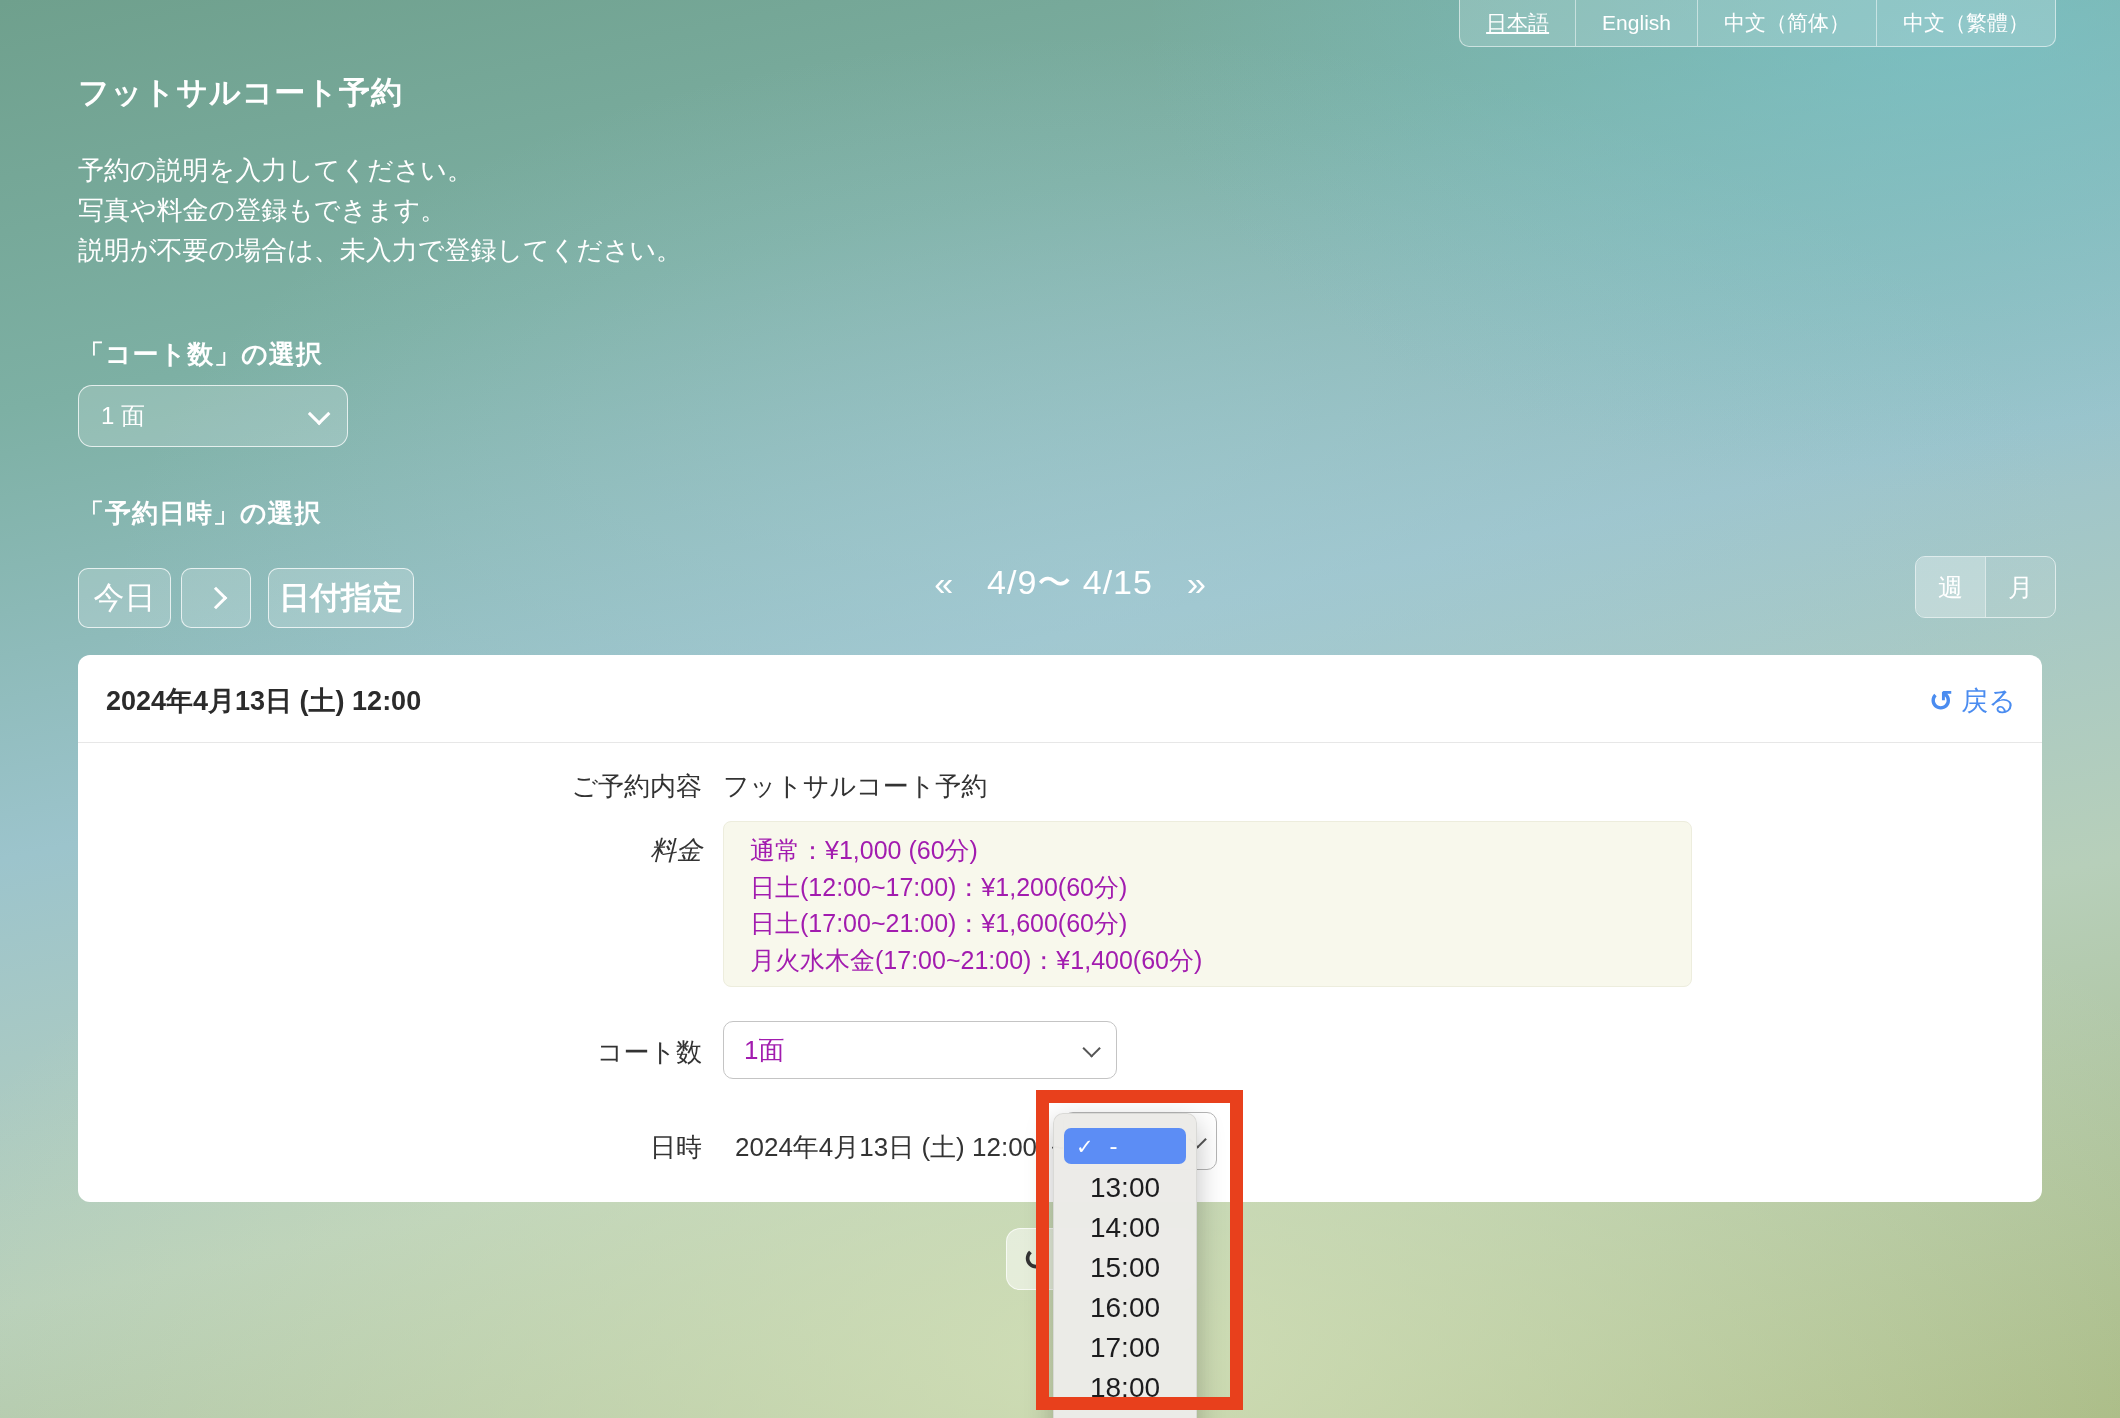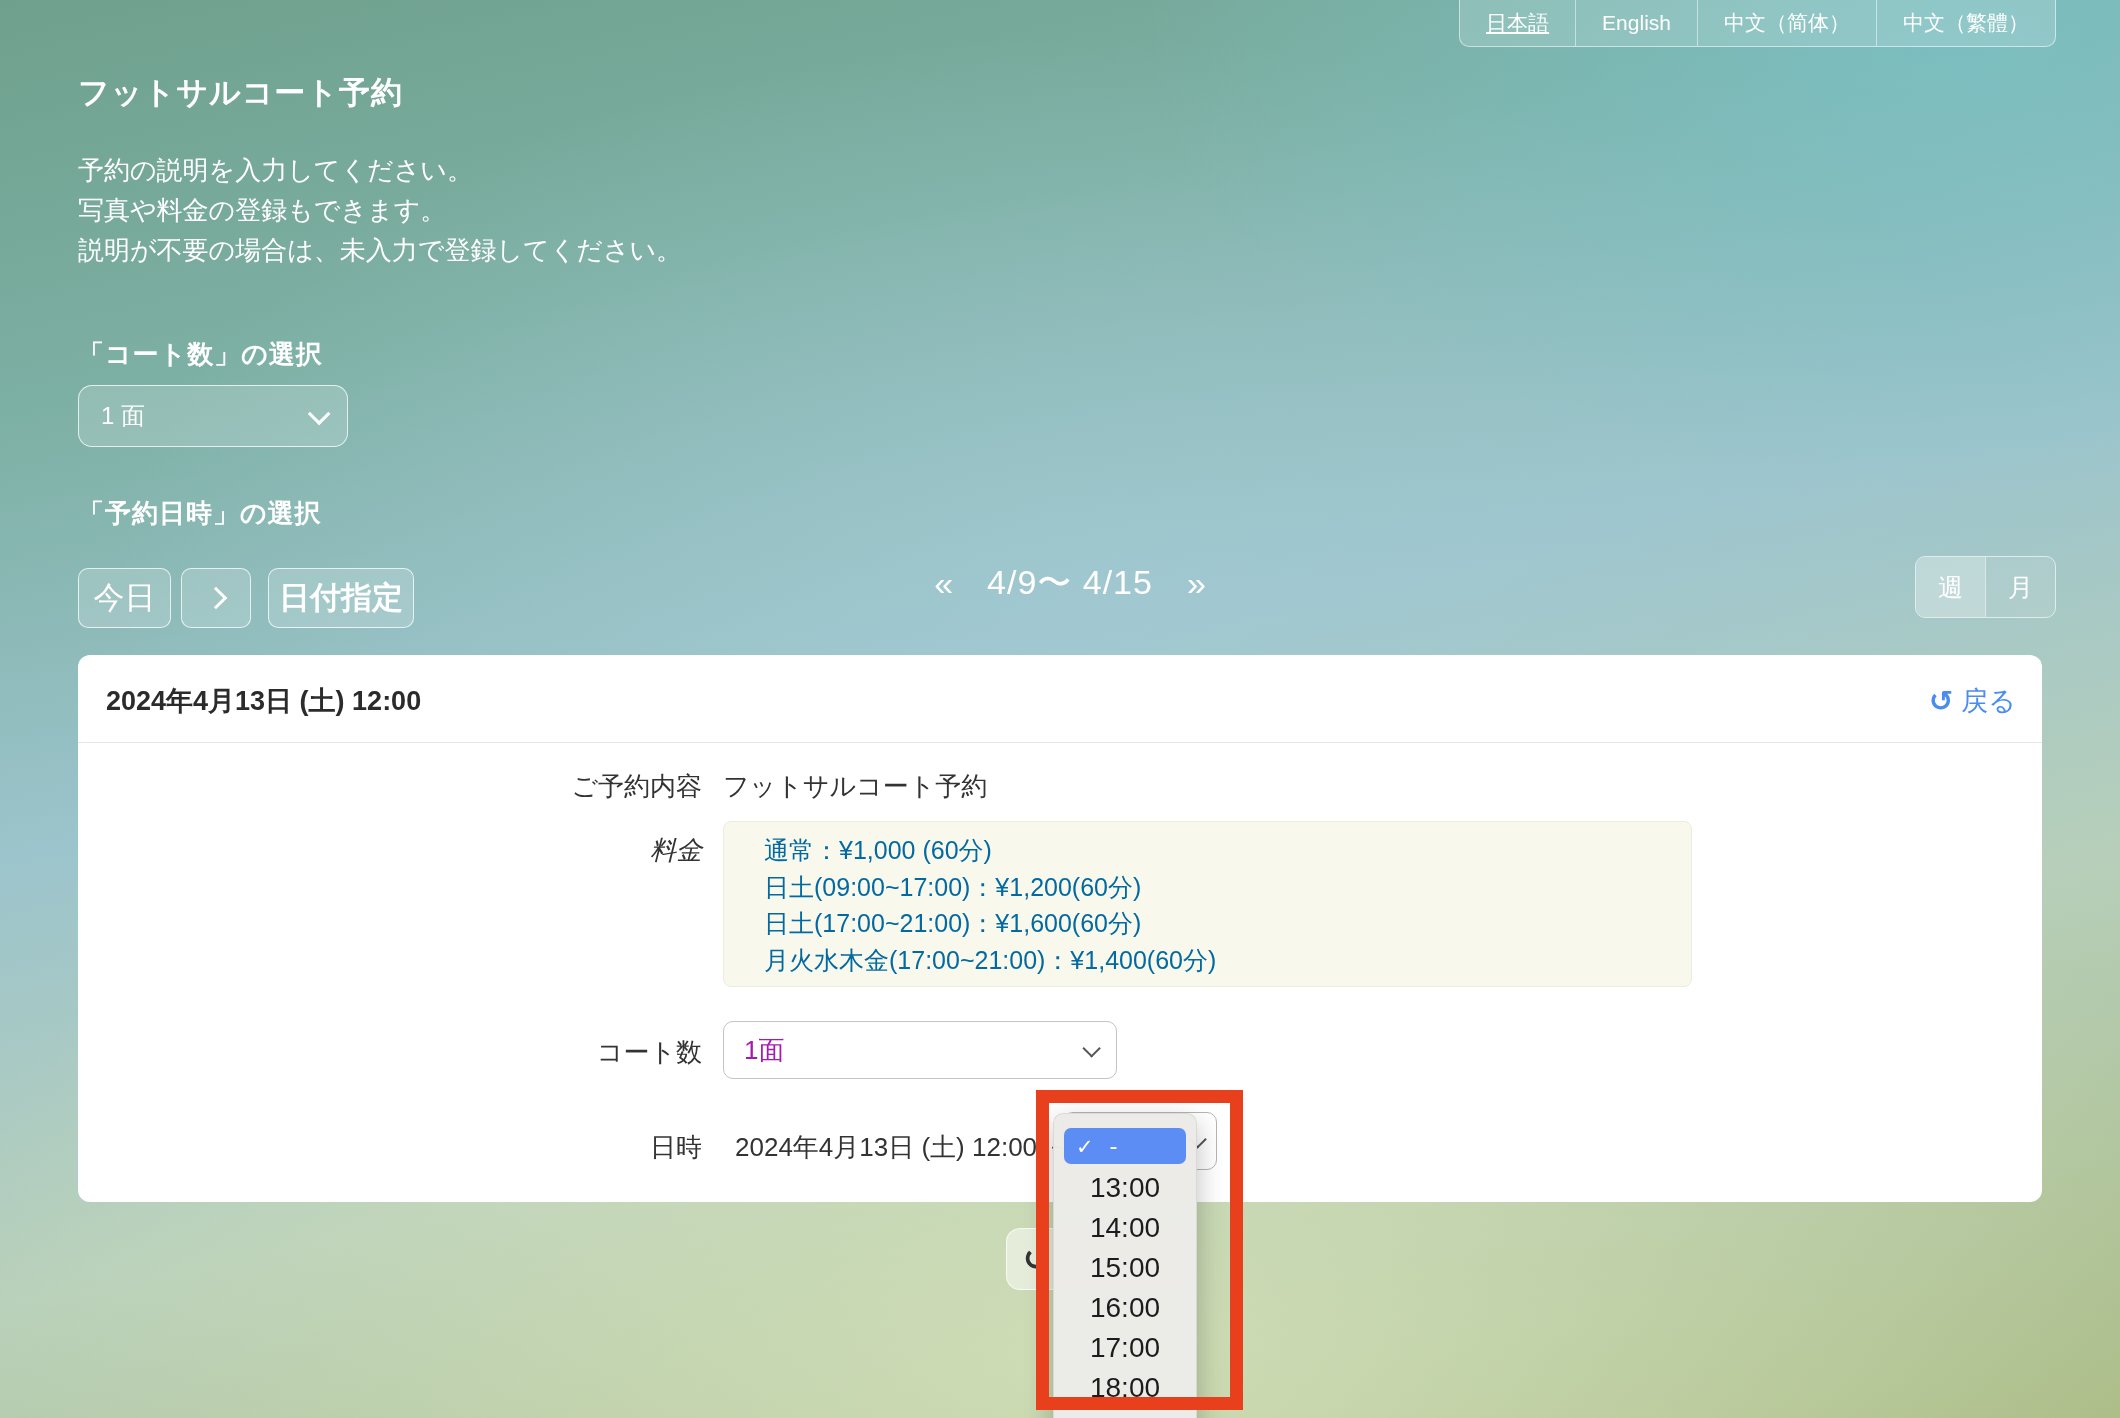--- a/index.html
+++ b/index.html
@@ -49,22 +49,22 @@
   
   .panel{position:absolute;left:78px;top:655px;width:1964px;height:547px;background:#fff;border-radius:12px;z-index:1;}
   .panel-head{position:absolute;left:0;top:0;right:0;height:87px;border-bottom:1px solid #e7e7e7;}
   .panel-title{position:absolute;left:28px;top:28px;font-size:27px;font-weight:bold;color:#2b2b2b;}
   .back-link{position:absolute;right:26px;top:28px;display:flex;align-items:center;gap:8px;color:#4a8cf0;
     font-size:27px;text-decoration:none;cursor:pointer;}
   .back-ic{font-size:29px;font-weight:bold;line-height:1;}
   .p-label{position:absolute;left:12px;width:612px;text-align:right;font-size:26px;color:#333;}
   .p-value{position:absolute;left:645px;font-size:26px;color:#333;}
   .price-box{position:absolute;left:645px;top:166px;width:969px;height:166px;box-sizing:border-box;
-    background:#f8f8ec;border:1px solid #ededdd;border-radius:8px;padding:10px 40px;
-    font-size:25px;line-height:36.5px;color:#0369a1;}
+    background:#f8f8ec;border:1px solid #ededdd;border-radius:8px;padding:10px 26px;
+    font-size:25px;line-height:36.5px;color:#a21caf;}
   .panel-select{position:absolute;left:645px;top:366px;width:394px;height:58px;box-sizing:border-box;
     background:#fff;border:1.5px solid #c4c4c4;border-radius:10px;display:flex;align-items:center;
     justify-content:space-between;padding:8px 20px;font-size:26px;color:#a21caf;cursor:pointer;}
   .dt-sep{margin-left:14px;}
   
   .bottom-back{position:absolute;left:1006px;top:1228px;width:190px;height:62px;border-radius:14px;
     background:rgba(255,255,255,.5);border:1px solid rgba(255,255,255,.7);z-index:1;cursor:pointer;
     display:flex;align-items:center;padding:0 0 0 16px;box-sizing:border-box;}
   .bottom-back .ic{font-size:32px;font-weight:bold;color:#333;line-height:1;}
   
@@ -136,21 +136,21 @@
         <span>戻る</span>
       </a>
     </div>
 
     <div class="p-label" style="top:114px;">ご予約内容</div>
     <div class="p-value" style="top:114px;">フットサルコート予約</div>
 
     <div class="p-label" style="top:178px;font-style:italic;">料金</div>
     <div class="price-box">
       <div>通常：¥1,000 (60分)</div>
-      <div>日土(09:00~17:00)：¥1,200(60分)</div>
+      <div>日土(12:00~17:00)：¥1,200(60分)</div>
       <div>日土(17:00~21:00)：¥1,600(60分)</div>
       <div>月火水木金(17:00~21:00)：¥1,400(60分)</div>
     </div>
 
     <div class="p-label" style="top:380px;">コート数</div>
     <div class="panel-select">
       <span>1面</span>
       <span class="chev down dark"></span>
     </div>
 

